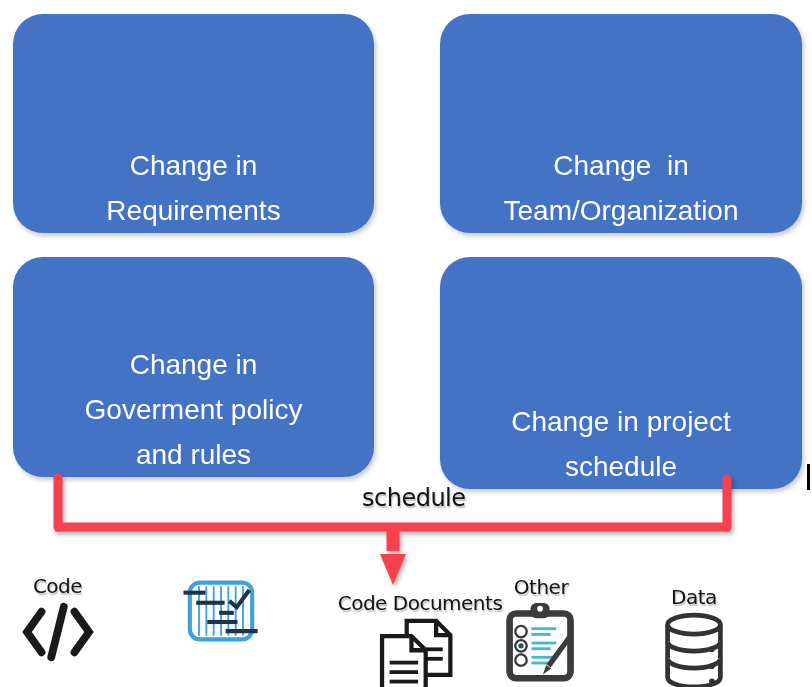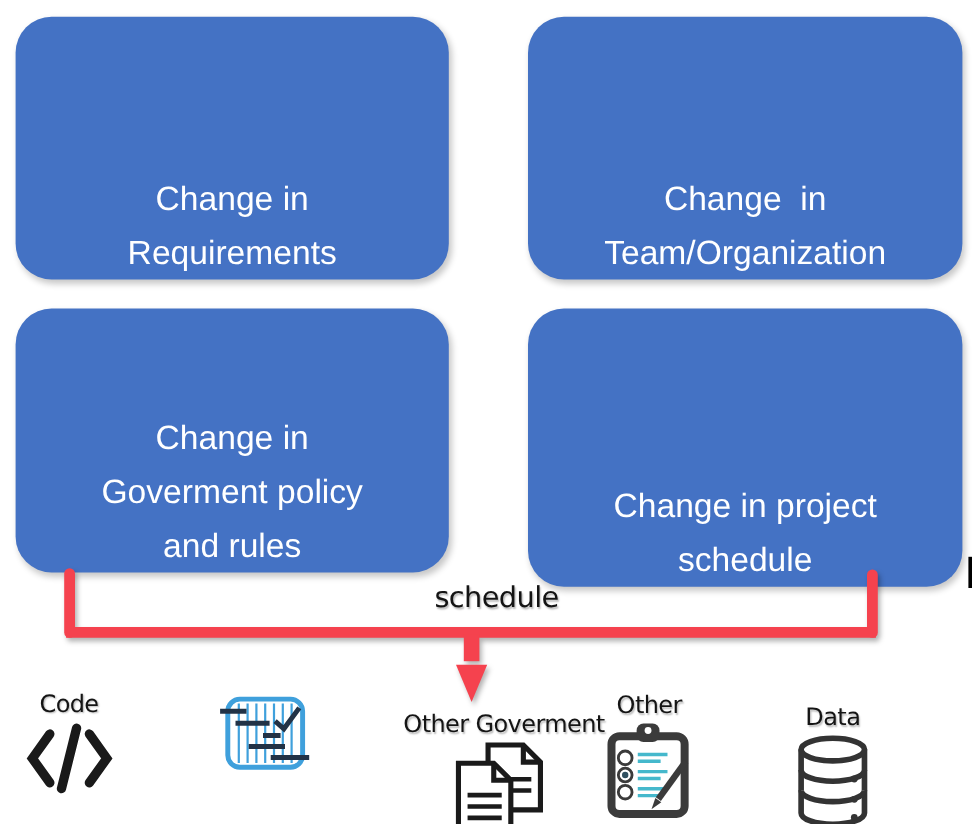--- a/index.html
+++ b/index.html
@@ -115,21 +115,21 @@
         <path d="M15 27 H46"></path>
         <path d="M40 38 H56"></path>
         <path d="M27 48 H60"></path>
         <path d="M47 58 H82"></path>
         <path d="M51 25 L59 32 L73 13"></path>
       </g>
     </svg>
   </div>
 
   <div class="artifact" id="artifact-docs">
-    <span class="hand">Other Goverment</span>
+    <span class="hand">Code Documents</span>
     <svg class="icon-svg" width="108" height="74" viewBox="0 0 112 78">
       <path class="doc-page" d="M42 3 H73 L88 18 V60 H42 Z" stroke-width="4.5"></path>
       <path class="dark-stroke" d="M73 3 V18 H88" stroke-width="4.5"></path>
       <path class="doc-line" d="M50 33 H80" stroke-width="4"></path>
       <path class="doc-line" d="M50 43 H80" stroke-width="4"></path>
       <path class="doc-page" d="M16 19 H47 L62 34 V76 H16 Z" stroke-width="4.5"></path>
       <path class="dark-stroke" d="M47 19 V34 H62" stroke-width="4.5"></path>
       <path class="doc-line" d="M24 47 H54" stroke-width="4"></path>
       <path class="doc-line" d="M24 57 H54" stroke-width="4"></path>
       <path class="doc-line" d="M24 67 H54" stroke-width="4"></path>

